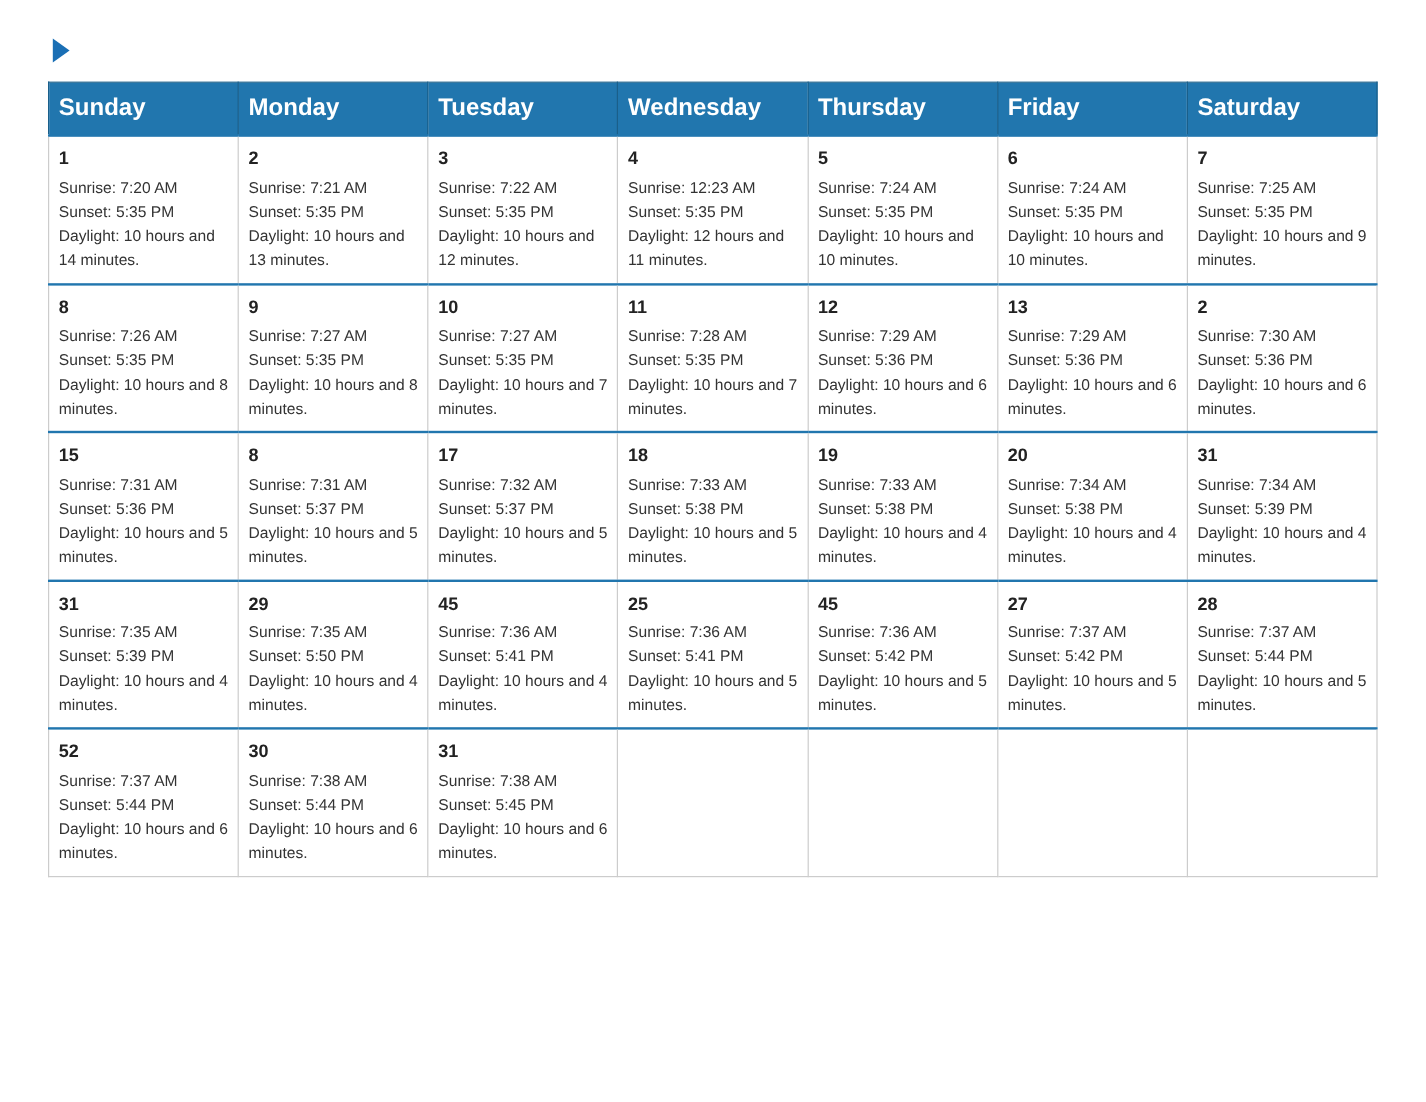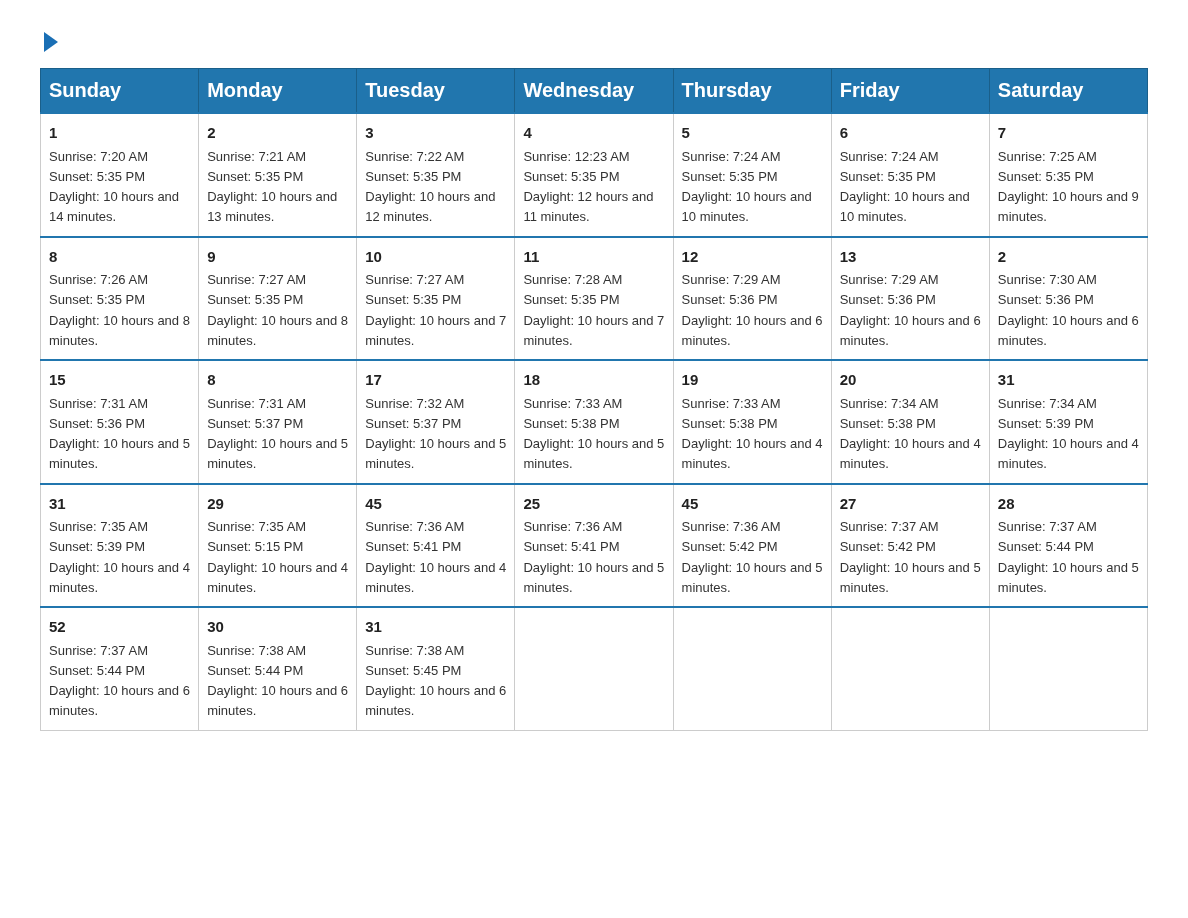--- a/index.html
+++ b/index.html
@@ -265,21 +265,21 @@
       <tr>
         <td>
         <span class="day-num">31</span>
         <span class="day-info">Sunrise: 7:35 AM</span><br>
         <span class="day-info">Sunset: 5:39 PM</span><br>
         <span class="day-info">Daylight: 10 hours and 4 minutes.</span>
       </td>
         <td>
         <span class="day-num">29</span>
         <span class="day-info">Sunrise: 7:35 AM</span><br>
-        <span class="day-info">Sunset: 5:15 PM</span><br>
+        <span class="day-info">Sunset: 5:50 PM</span><br>
         <span class="day-info">Daylight: 10 hours and 4 minutes.</span>
       </td>
         <td>
         <span class="day-num">45</span>
         <span class="day-info">Sunrise: 7:36 AM</span><br>
         <span class="day-info">Sunset: 5:41 PM</span><br>
         <span class="day-info">Daylight: 10 hours and 4 minutes.</span>
       </td>
         <td>
         <span class="day-num">25</span>

